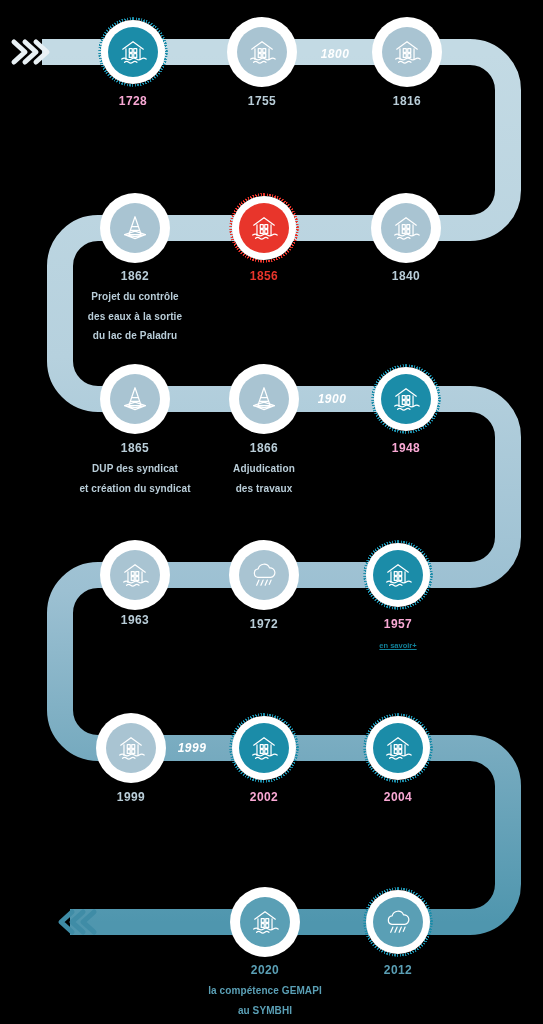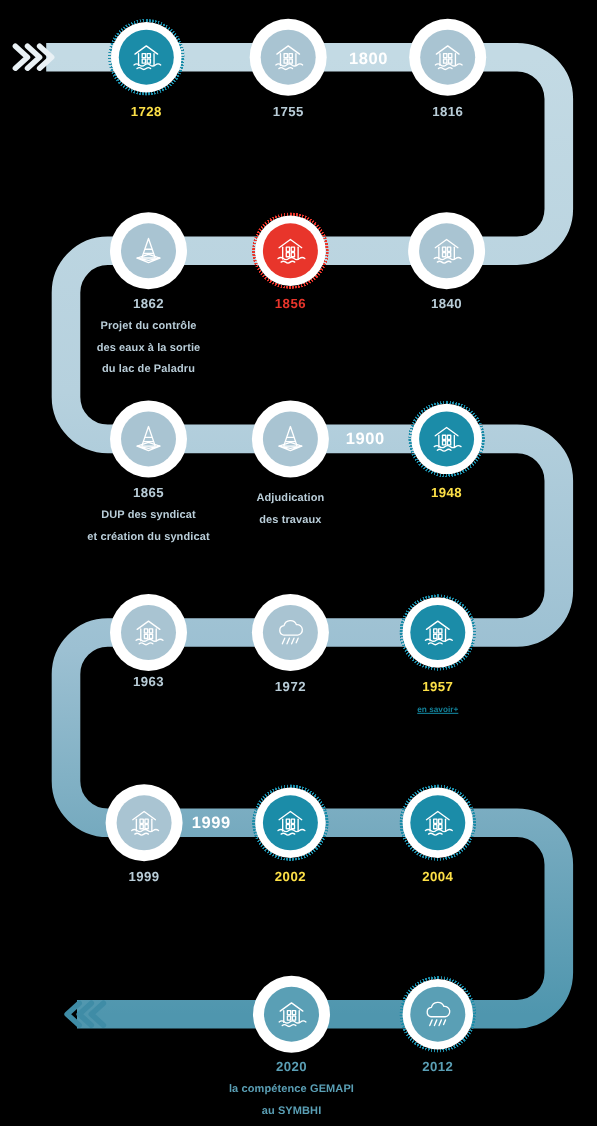--- a/index.html
+++ b/index.html
@@ -54,30 +54,30 @@
   }
   .lbl .cap{
     font-size:10px;font-weight:bold;display:block;margin-top:6px;
     letter-spacing:.1px;
   }
   .lbl .more{
     font-size:7.5px;font-weight:bold;display:inline-block;margin-top:1px;
     text-decoration:underline;cursor:pointer;
   }
   .c-pale  .yr,.c-pale  .cap{color:#b9cdd8;}
-  .c-teal  .yr,.c-teal  .cap{color:#fde047;}
+  .c-teal  .yr,.c-teal  .cap{color:#f9a8d4;}
   .c-steel .yr,.c-steel .cap{color:#5a9fb5;}
   .c-red   .yr,.c-red   .cap{color:#e8352b;}
   .c-teal  .more{color:#128199;}
 
   
   .century{
     position:absolute;transform:translate(-50%,-50%);
-    color:#ffffff;font-size:15px;font-weight:bold;letter-spacing:.5px;
-    padding:4px 7px;border-radius:2px;
+    color:#ffffff;font-size:12px;font-weight:bold;letter-spacing:.5px;
+    padding:4px 7px;border-radius:2px;font-style:italic;
   }
 </style>
 </head>
 <body>
 
 <div id="stage">
 
   <svg id="track" viewBox="0 0 543 1024">
     <defs>
       <linearGradient id="gTrack" x1="0" y1="0" x2="0" y2="1">
@@ -266,20 +266,21 @@
           <svg viewBox="0 0 32 32" fill="none" stroke="#fff" stroke-width="1.3" stroke-linecap="round" stroke-linejoin="round">
             <path d="M16 4 L22.5 23 H9.5 Z"></path>
             <path d="M12.9 14.5 H19.1"></path>
             <path d="M11.8 18.6 H20.2"></path>
             <path d="M5 23 L16 27.4 L27 23 L16 25.2 Z"></path>
             <path d="M5 23 L16 19.4 L27 23"></path>
           </svg>
         </div>
       </div>
       <div class="lbl c-pale" style="left: 264px; top: 440px;">
+        <span class="yr">1866</span>
         <span class="cap">Adjudication</span>
         <span class="cap">des travaux</span>
       </div>
       <div class="node teal dashed" style="left: 406px; top: 399px;">
         <div class="halo"></div>
         <div class="whitering"></div>
         <div class="disc">
           <svg viewBox="0 0 32 32" fill="none" stroke="#fff" stroke-width="1.3" stroke-linecap="round" stroke-linejoin="round">
             <path d="M5 13 L16 5 L27 13"></path>
             <path d="M8.5 12.6 V24"></path>

